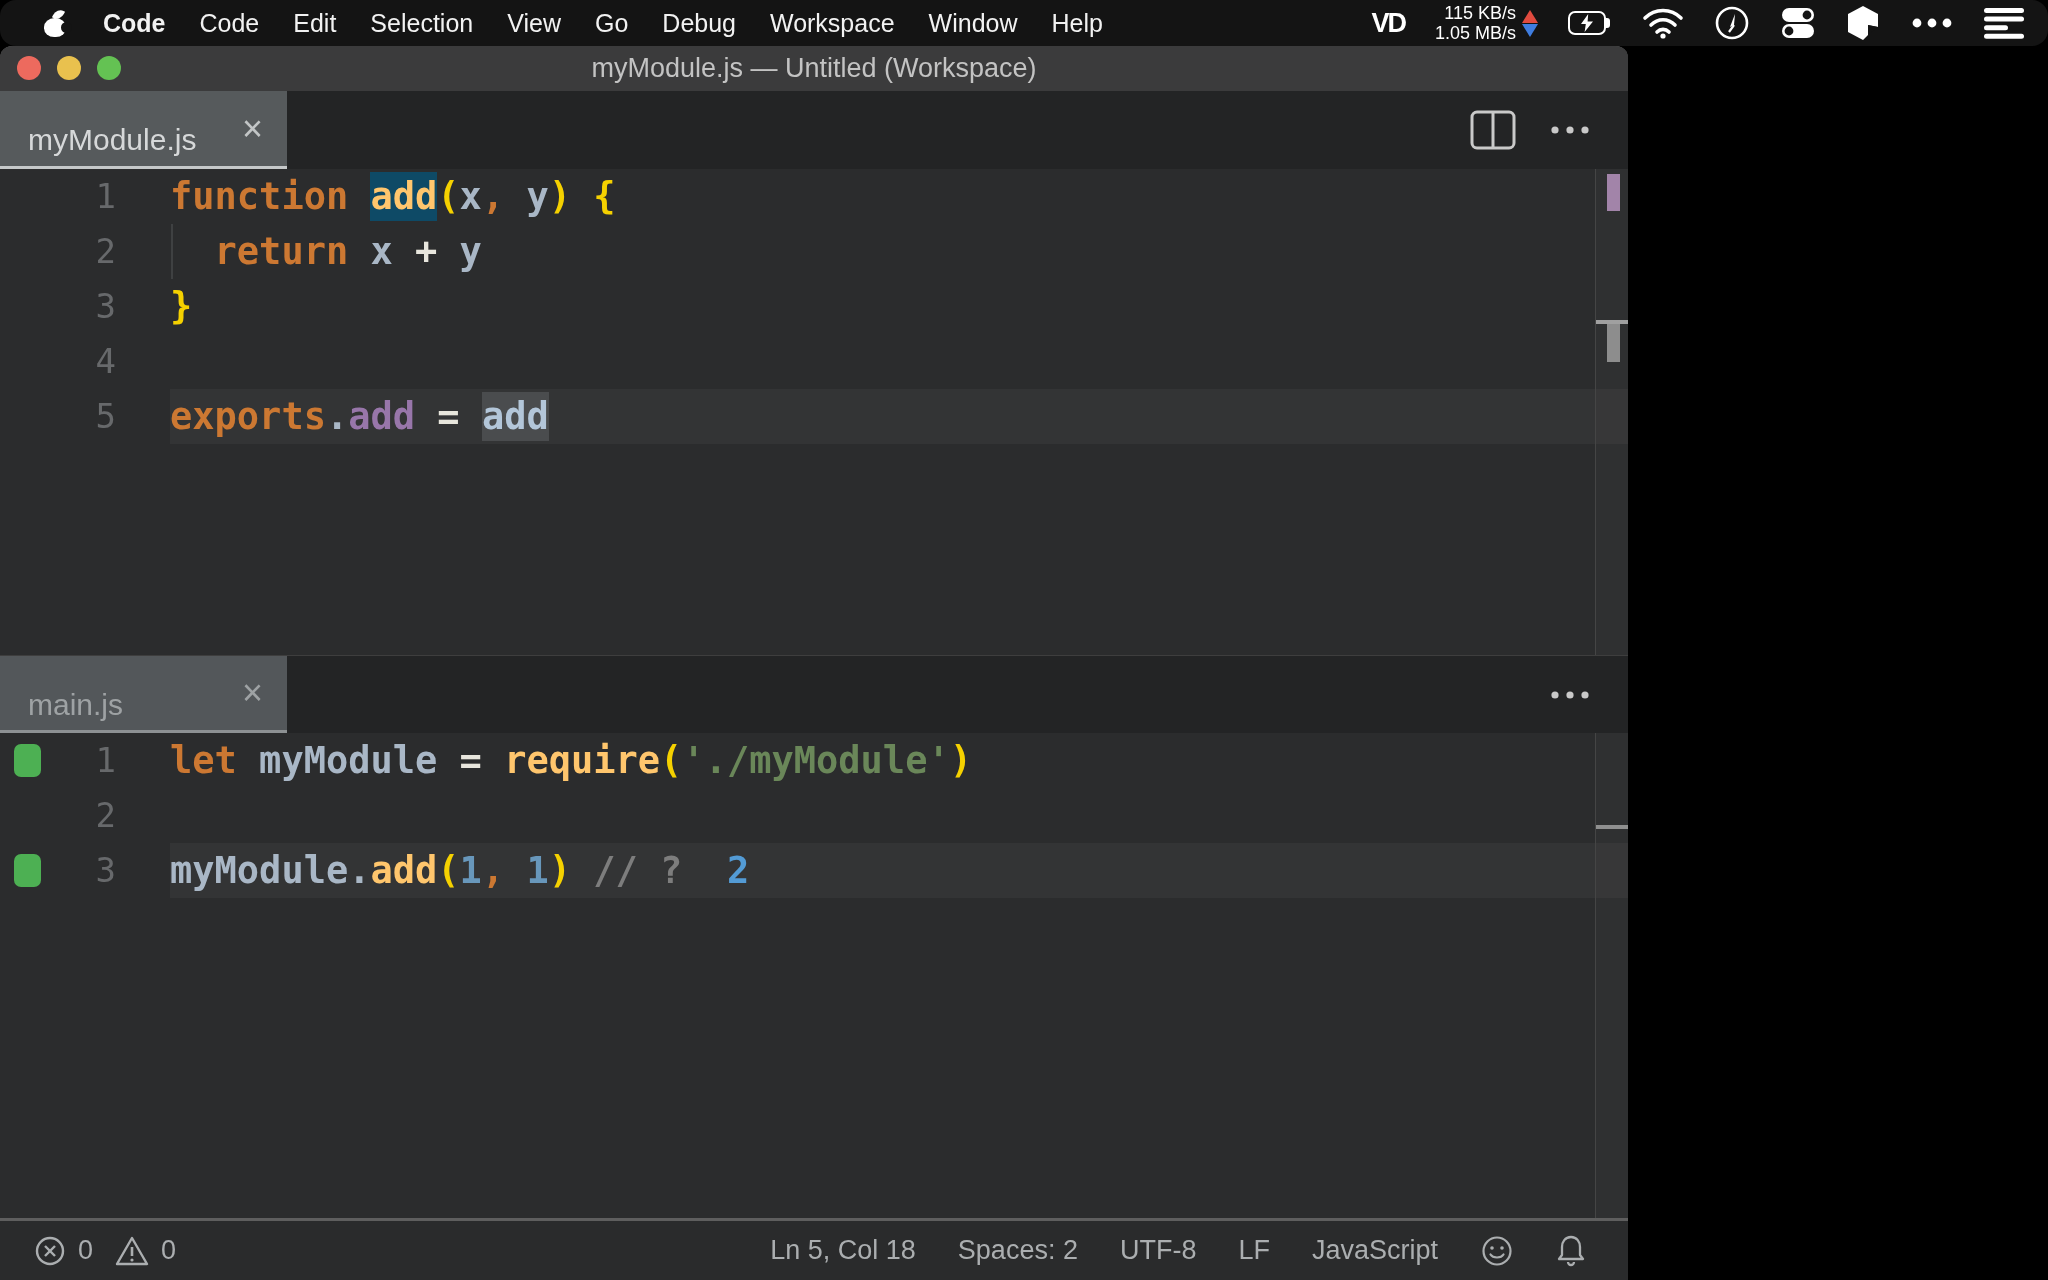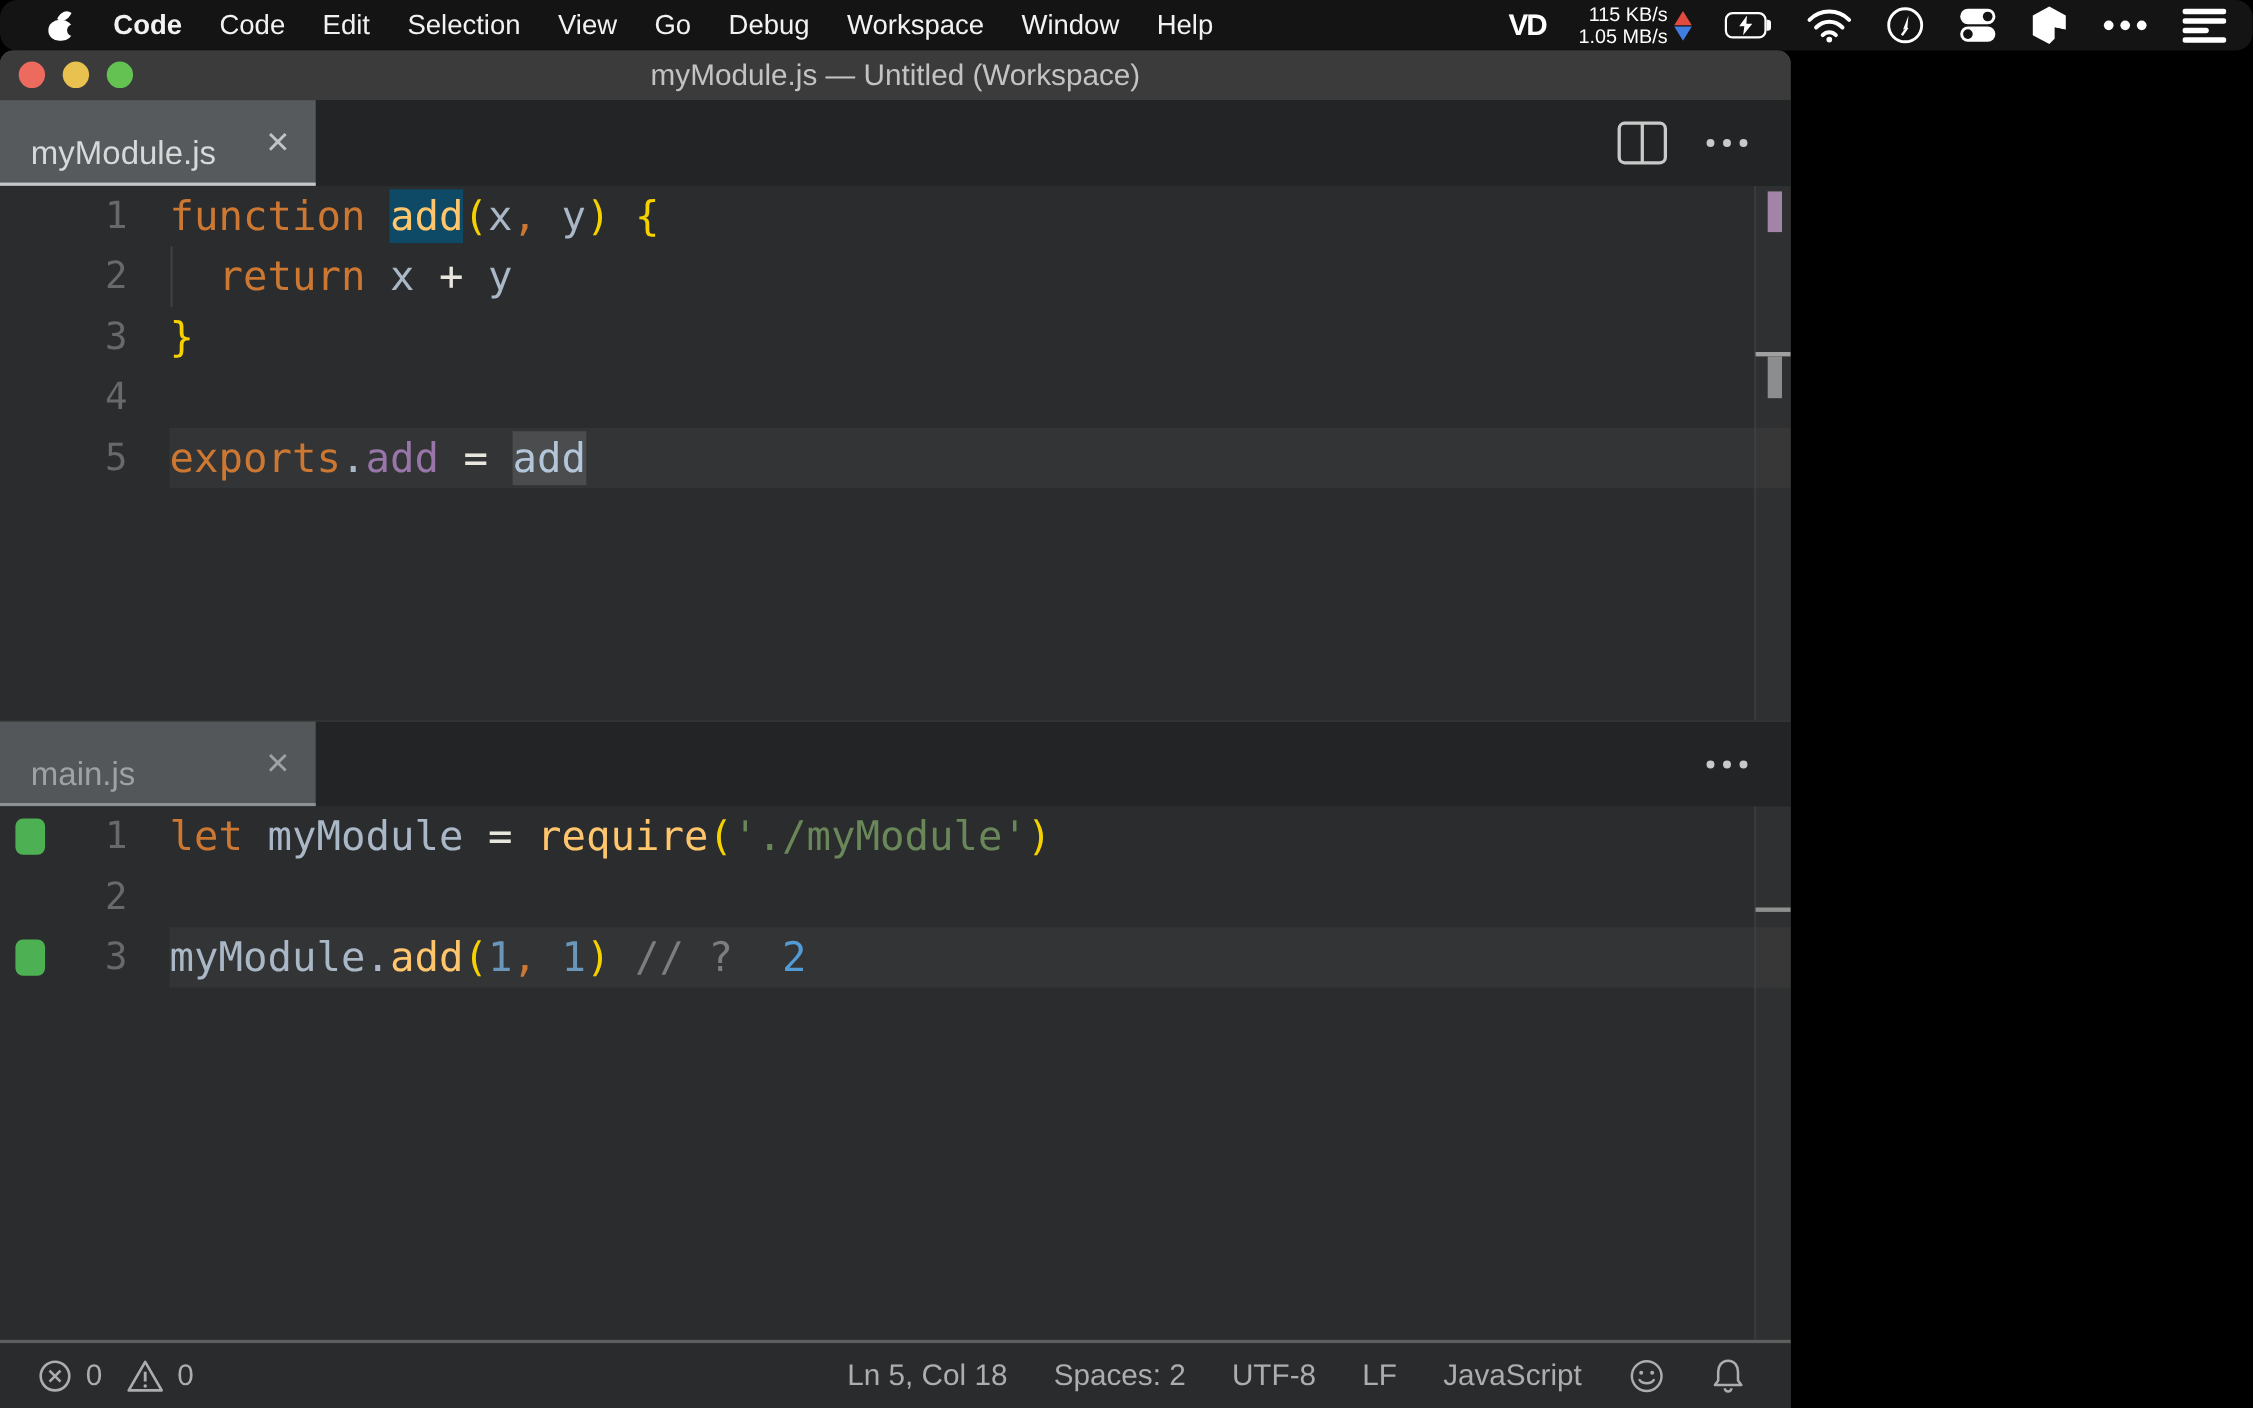--- a/index.html
+++ b/index.html
@@ -64,22 +64,22 @@
   
   .editor { position:relative; background:#2b2c2d; overflow:hidden; }
   .editor1 { height:486px; }
   .editor2 { height:485px; }
   .code-row { display:flex; height:55px; align-items:stretch; }
   .glyph-cell { width:50px; position:relative; flex:0 0 auto; }
   .cov-square { position:absolute; left:14px; top:11px; width:27px; height:33px; border-radius:7px;
                 background:#4db053; }
   .num-cell { width:66px; flex:0 0 auto; text-align:right; color:#67696b;
               font-family:"DejaVu Sans Mono", monospace; font-size:34px; line-height:55px; font-weight:500; }
-  .code-cell { flex:1; margin-left:38px; position:relative; white-space:pre;
-               font-family:"DejaVu Sans Mono", monospace; font-size:37px; line-height:55px; font-weight:400; }
+  .code-cell { flex:1; margin-left:54px; position:relative; white-space:pre;
+               font-family:"DejaVu Sans Mono", monospace; font-size:37px; line-height:55px; font-weight:700; }
   .code-cell.current { background:#333435; }
   .indent-guide { position:absolute; left:1px; top:0; height:100%; width:2px; background:#3f4142; }
   .tok { padding:3px 0; }
 
   
   .ruler { position:absolute; right:0; top:0; width:33px; height:100%; border-left:1px solid #454545;
            background:rgba(255,255,255,0.02); }
   .marker { position:absolute; }
 
   

